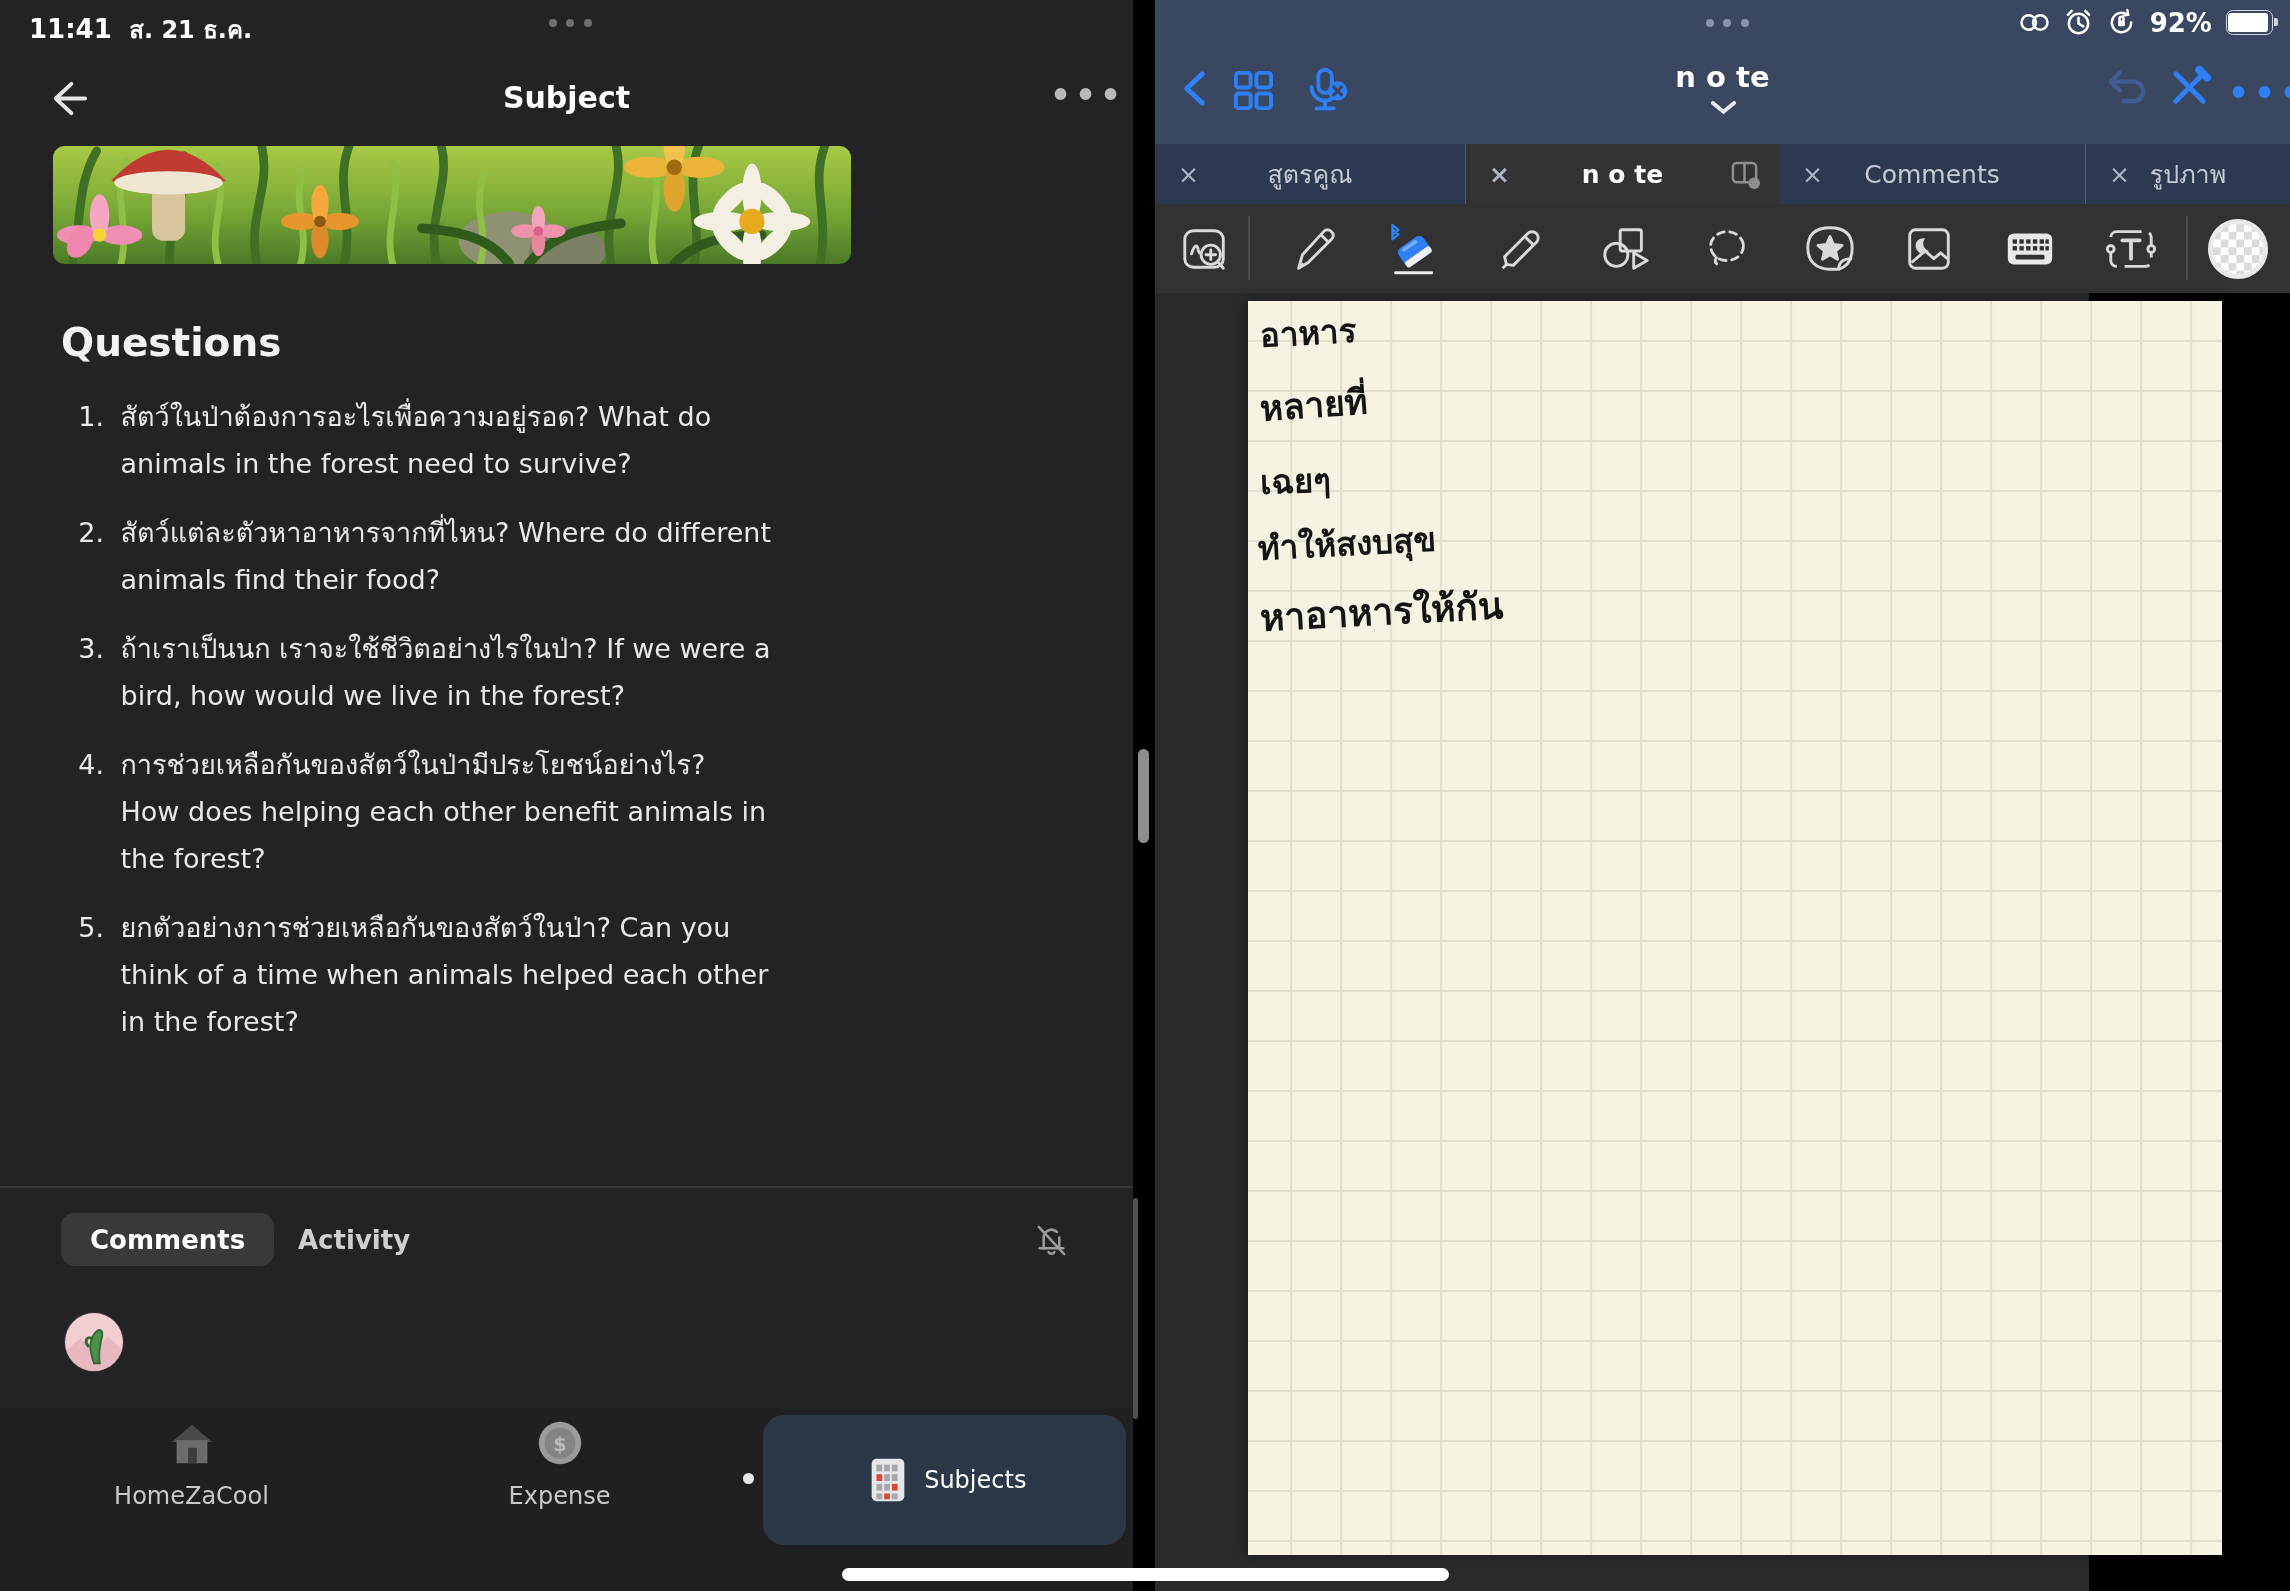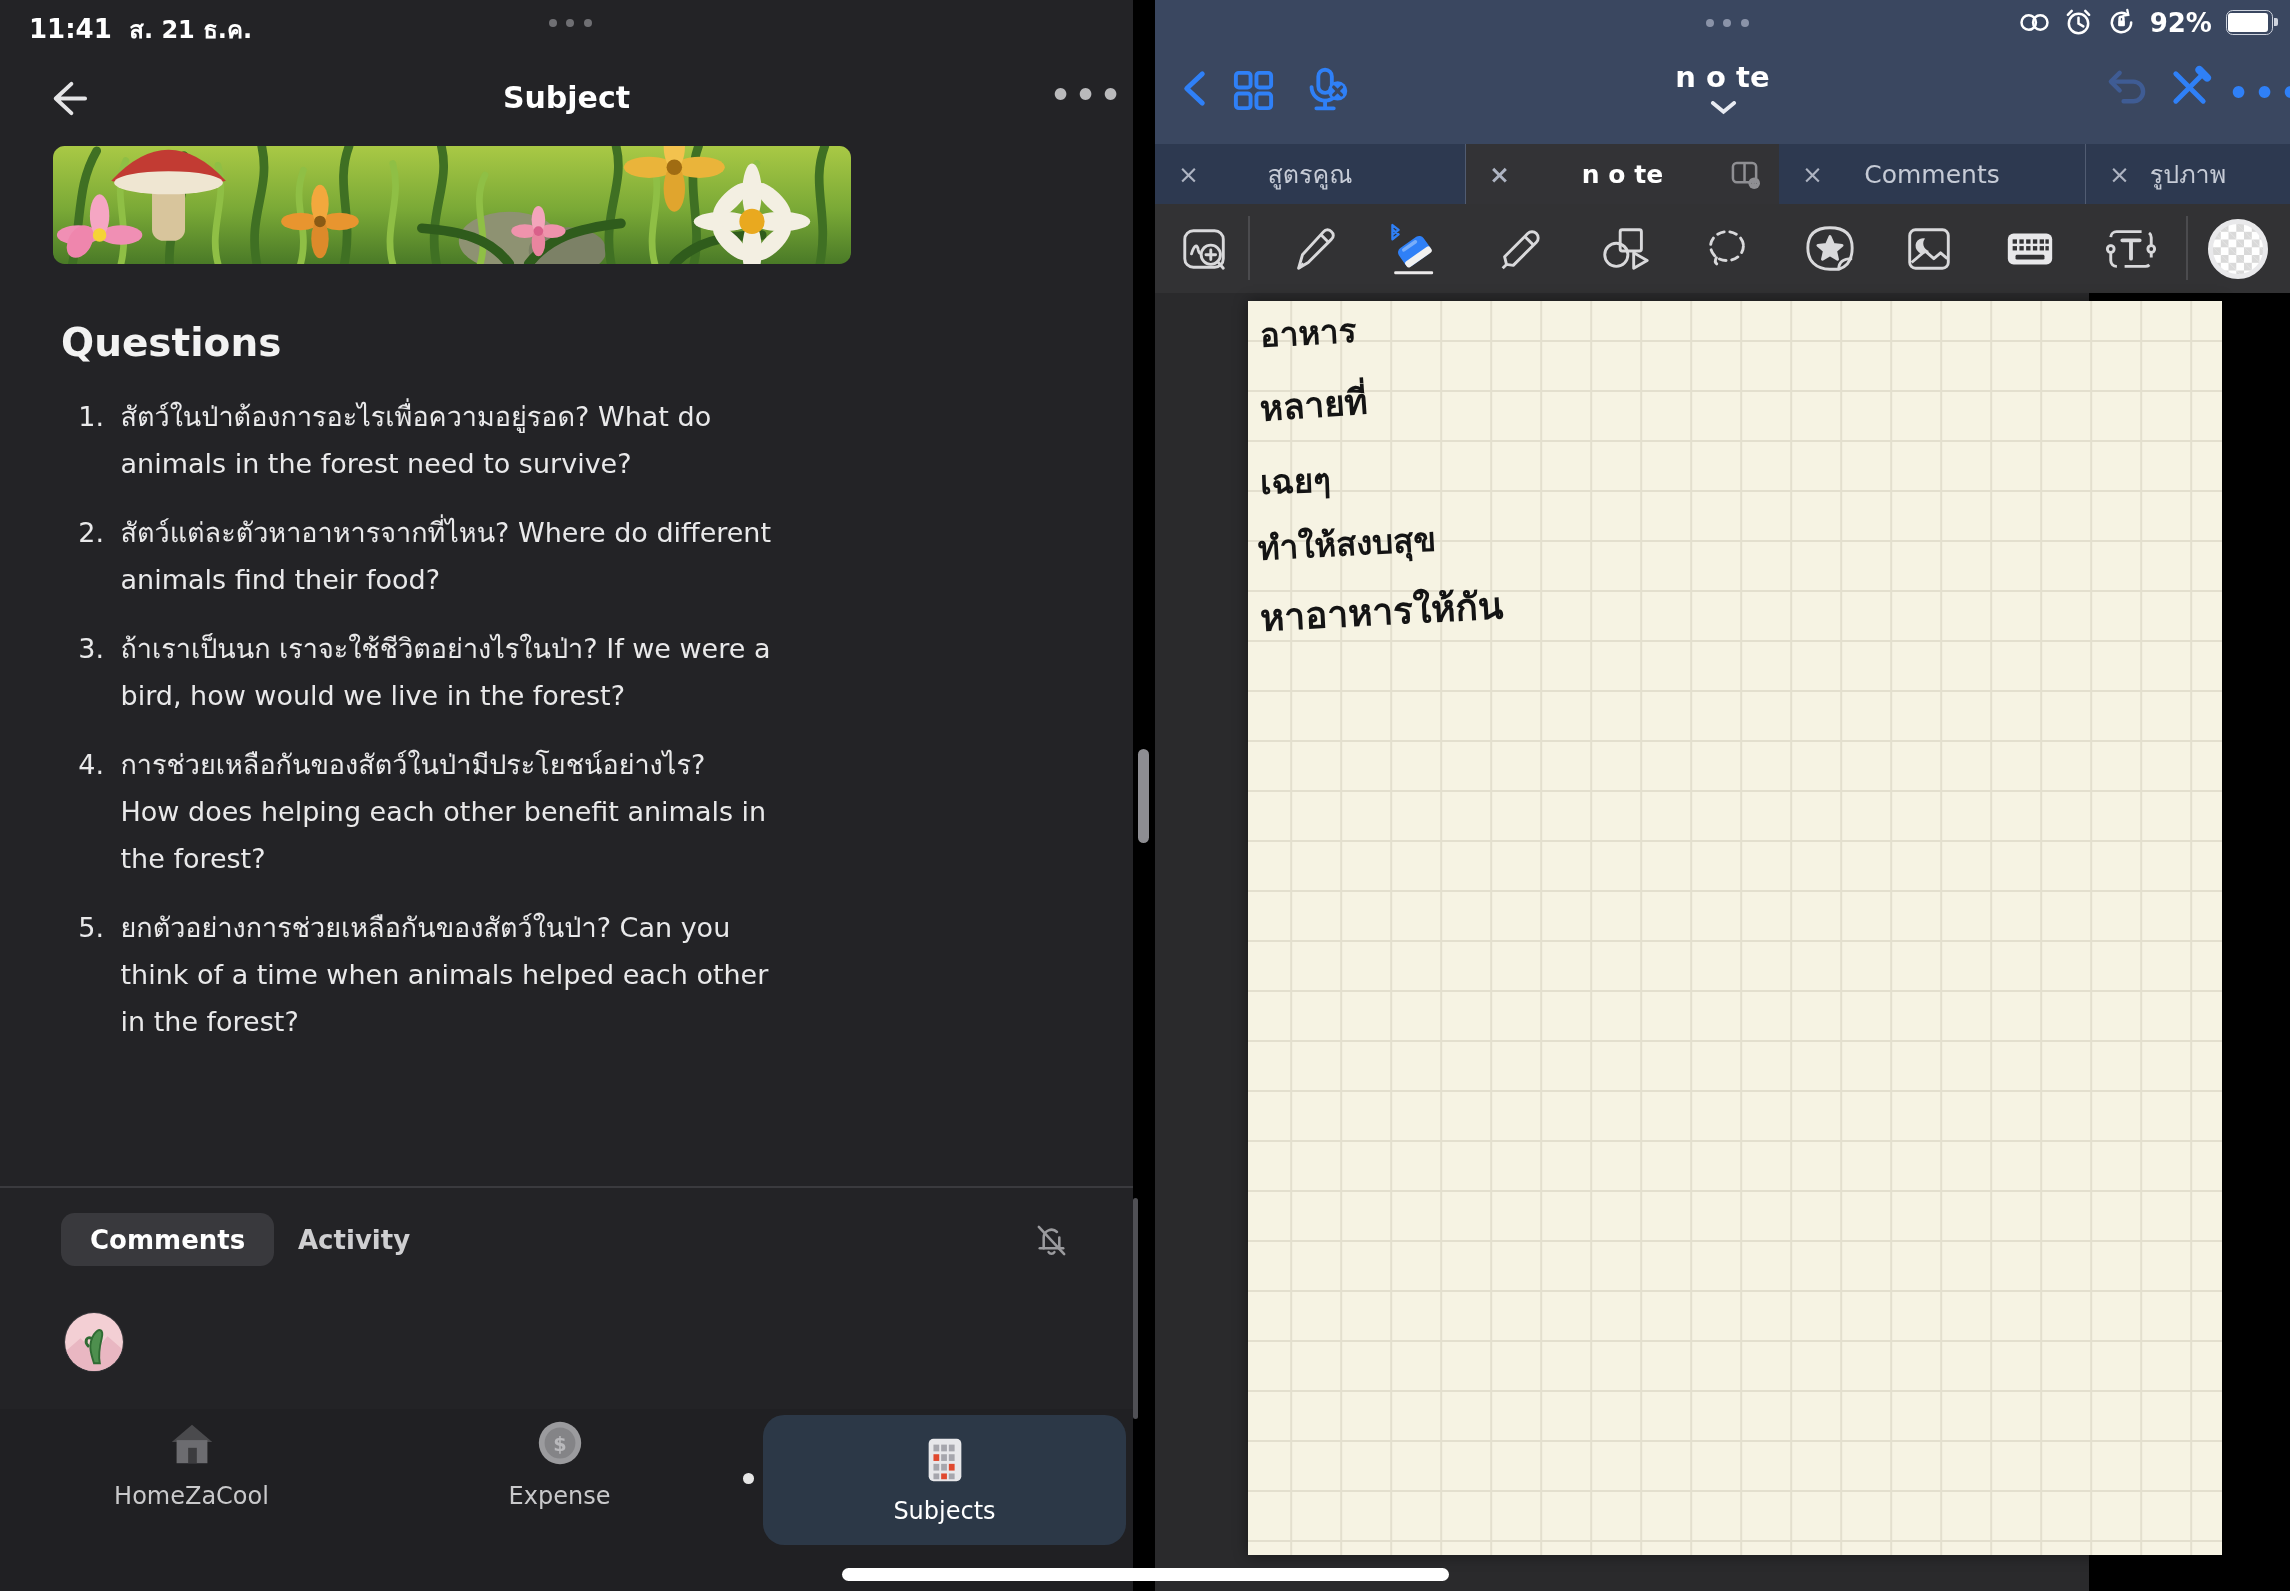--- a/index.html
+++ b/index.html
@@ -28,21 +28,21 @@
   #activity-tab{left:289px;top:1225px;font-size:26px;font-weight:bold;color:#cfcfd1;margin-left:9px;}
   #avatar{left:64px;top:1312px;width:58px;height:58px;border-radius:50%;overflow:hidden;border:1.9px solid #39393d;}
   #comment-input{left:142px;top:1310px;width:885px;height:60px;background:transparent;
     border:1.9px solid #58585c;border-radius:13.6px;color:#e8e8e8;font-size:26px;padding:0 25px;
     font-family:"DejaVu Sans","Liberation Sans",sans-serif;outline:none;}
   #comment-input::placeholder{color:#8d8d90;}
   #bottom-nav{left:0;top:1409px;width:1133px;height:182px;background:#202023;}
   .nav-item{position:absolute;top:7.8px;width:291px;display:flex;flex-direction:column;align-items:center;gap:13.6px;}
   .nav-label{font-size:24px;color:#c9c9cb;}
   #nav-tile{position:absolute;left:763px;top:5.8px;width:363px;height:130px;background:#2c3847;border-radius:21.3px;
-    display:flex;flex-direction:column;align-items:center;justify-content:center;gap:11.6px;}
+    display:flex;flex-direction:row;align-items:center;justify-content:center;gap:11.6px;}
   .nav-dot{position:absolute;left:743px;top:64px;width:10.7px;height:10.7px;border-radius:50%;background:#e6e6e6;}
   #home-indicator{left:842px;top:1568px;width:607px;height:12.6px;border-radius:6.8px;background:#fff;z-index:60;}
   #scroll-pill{left:1138px;top:749px;width:10.7px;height:94px;border-radius:5.8px;background:#8d8d92;z-index:55;}
   #scroll-line{left:1133px;top:1198px;width:4.9px;height:221px;border-radius:2.9px;background:#505055;z-index:55;}
   #split-gap{left:1133px;top:0;width:21.3px;height:1591px;background:#000;}
 
   
   #right-app{left:1155px;top:0;width:934px;height:1591px;background:#2a2a2c;}
   #r-topbar{left:0;top:0;width:1135px;height:144px;background:#3a4760;}
   .statusbar-right{position:absolute;right:17.5px;top:7.8px;display:flex;align-items:center;gap:13.6px;color:#fff;}

